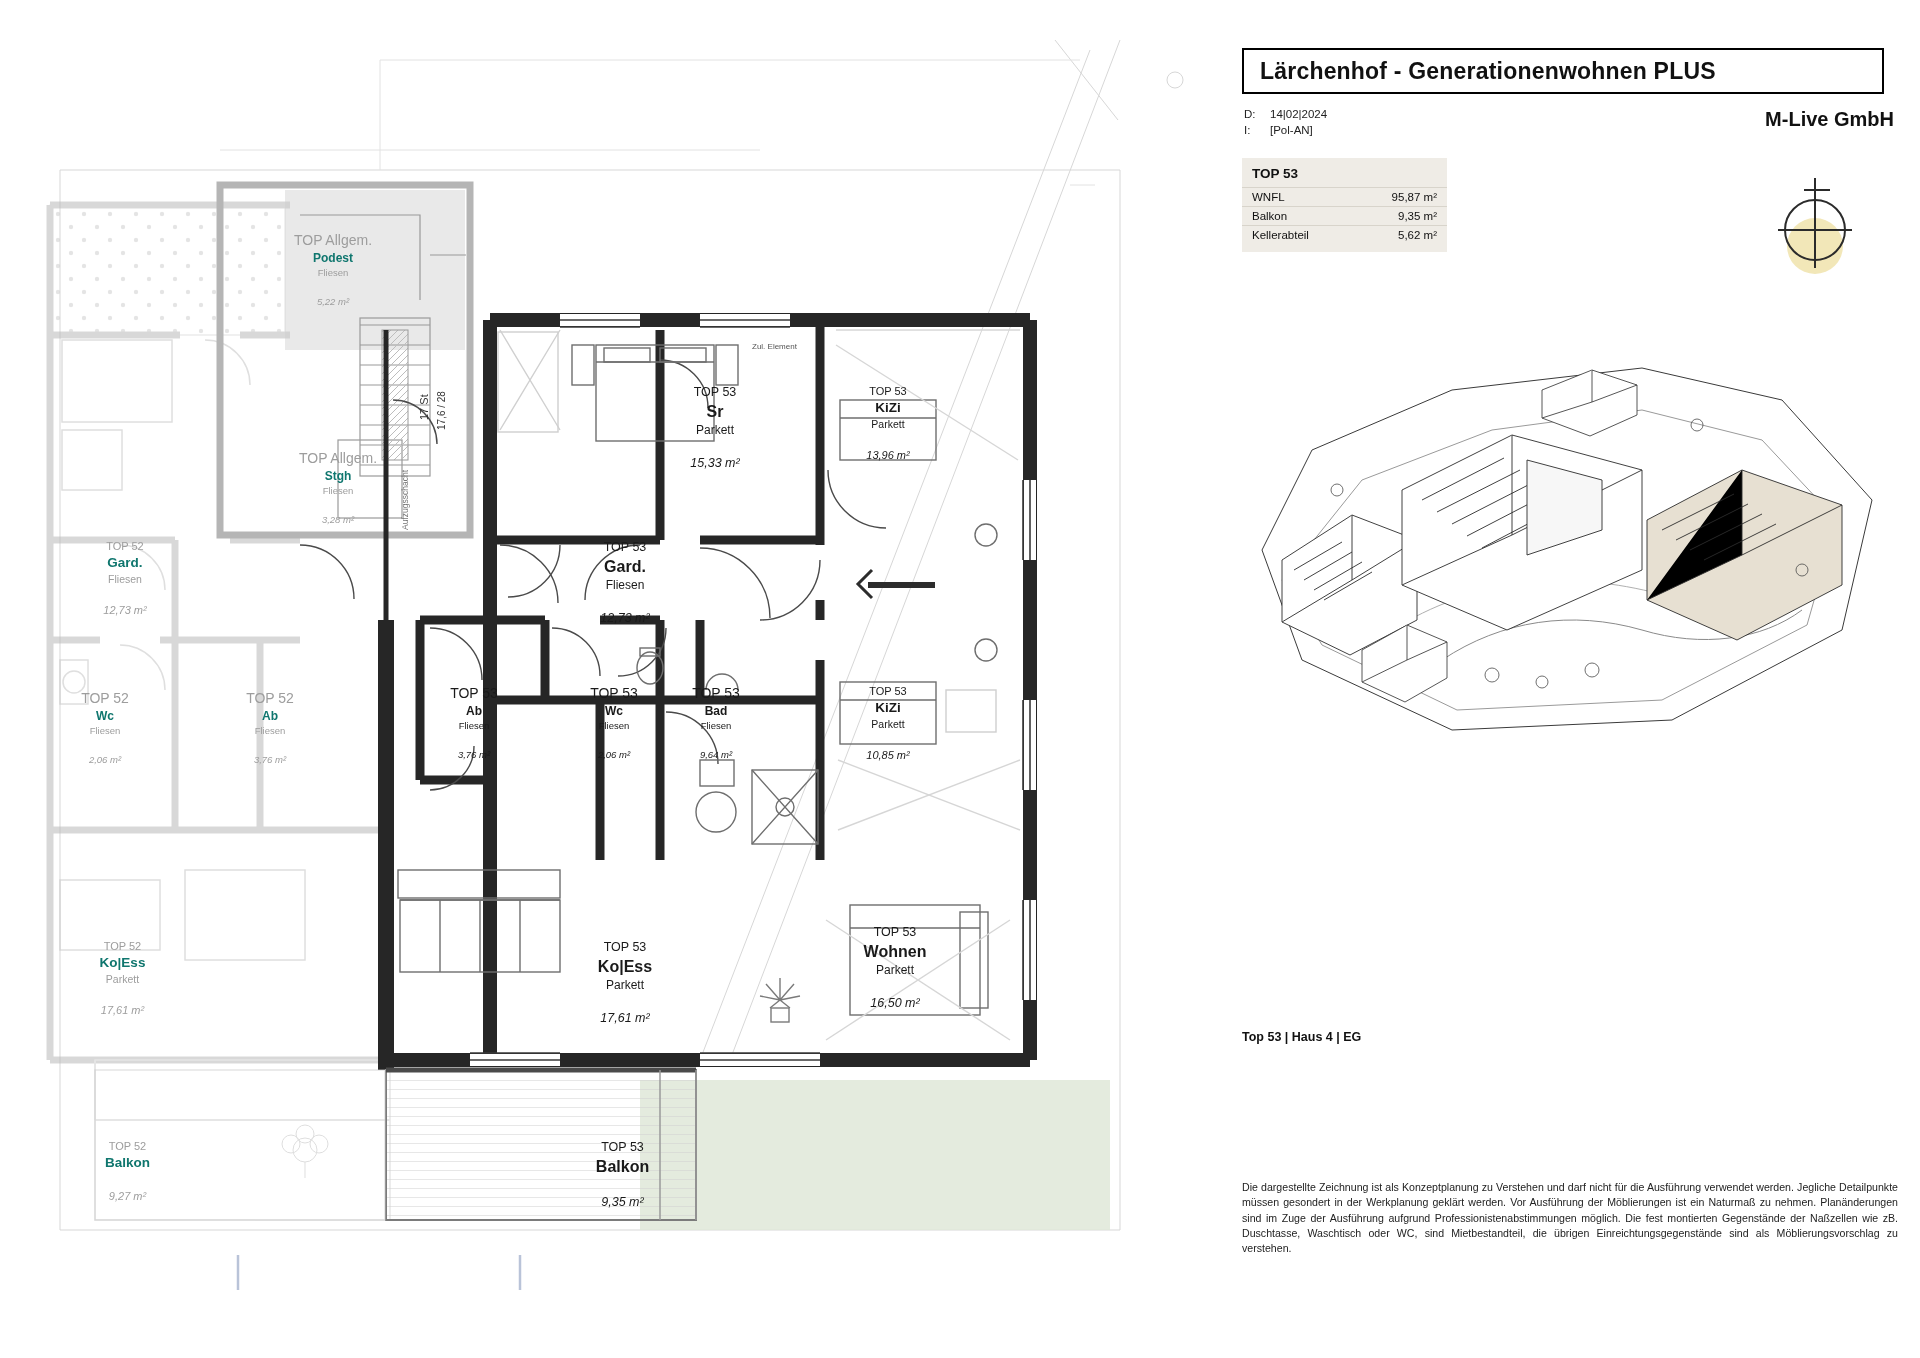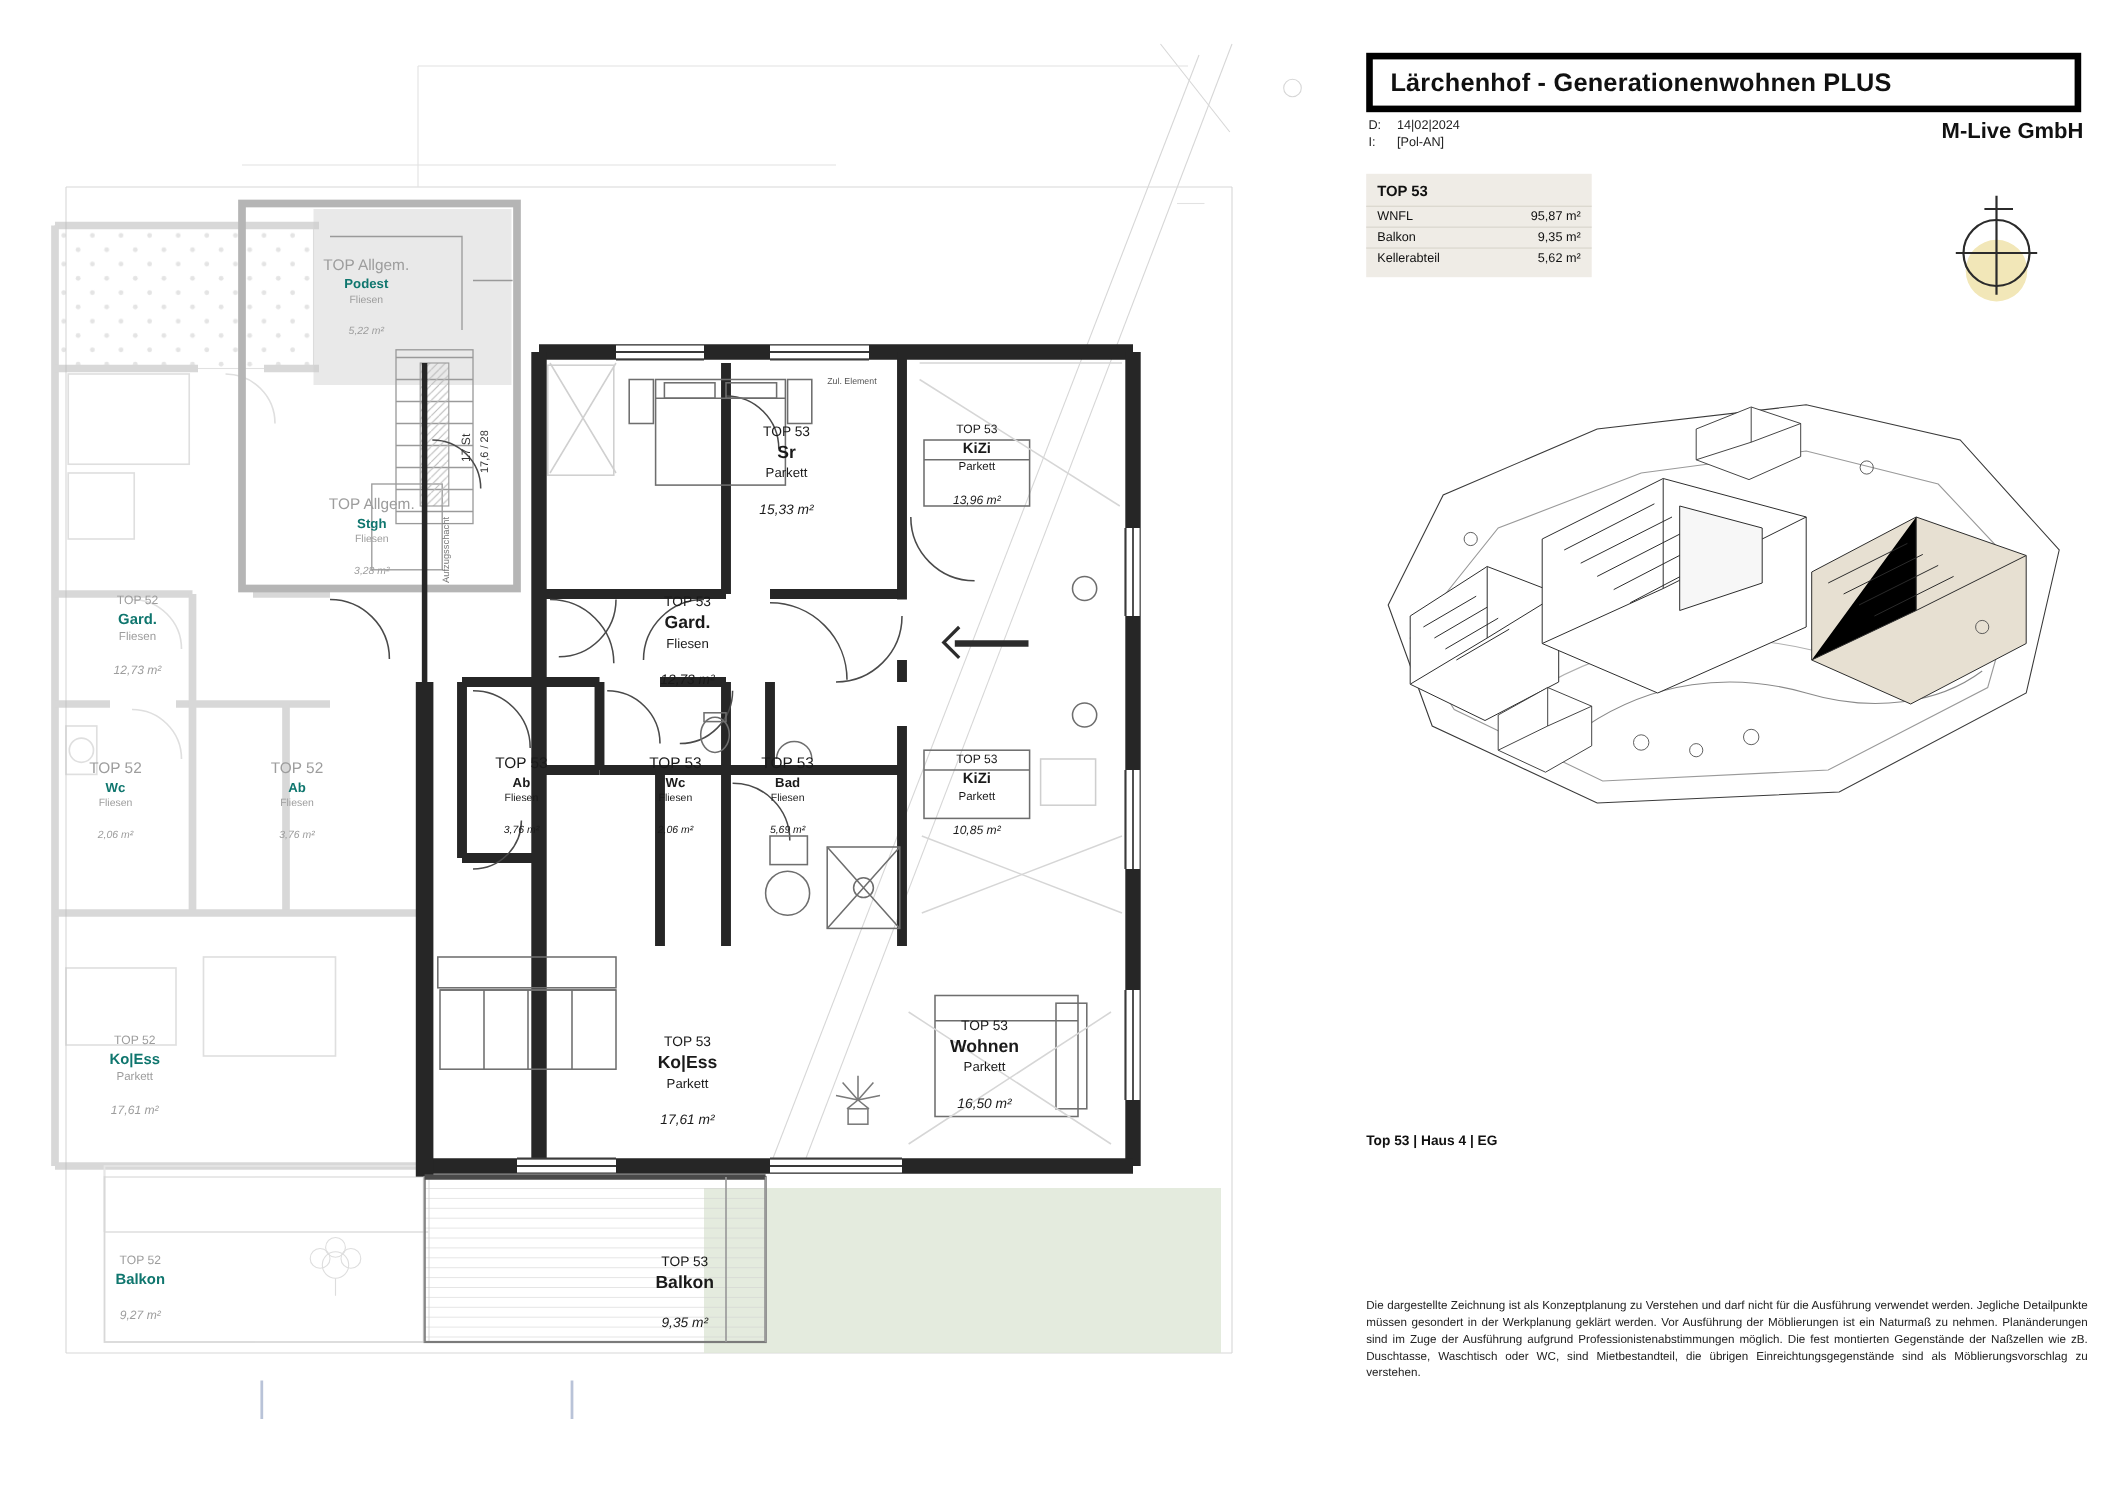--- a/index.html
+++ b/index.html
@@ -25,21 +25,21 @@
   .lbl.tiny .top{font-size:14px;}
   .lbl.tiny .nm{font-size:12px;}
   .lbl.tiny .fl{font-size:9.5px;}
   .lbl.tiny .ar{font-size:9.5px;}
 
   .stair-txt{position:absolute;font-size:11px;color:#333;transform:rotate(-90deg);transform-origin:left top;white-space:nowrap;}
   .zul{position:absolute;font-size:8px;color:#555;}
 
   
   .panel{position:absolute;left:1218px;top:0;width:700px;height:1358px;}
-  .title-box{position:absolute;left:24px;top:48px;width:638px;height:42px;border:6px solid #000000;display:flex;align-items:center;}
+  .title-box{position:absolute;left:24px;top:48px;width:638px;height:42px;border:2px solid #000000;display:flex;align-items:center;}
   .title-box span{font-size:23px;font-weight:700;letter-spacing:.2px;padding-left:16px;}
   .meta{position:absolute;left:26px;top:108px;font-size:11.5px;color:#222;}
   .meta div{display:flex;margin-bottom:4px;}
   .meta .k{width:26px;}
   .meta .v{width:auto;}
   .company{position:absolute;right:24px;top:108px;font-size:20px;font-weight:700;}
 
   .topbox{position:absolute;left:24px;top:158px;width:205px;background:#efece6;padding:6px 0 8px 0;}
   .topbox .hdr{font-size:13.5px;font-weight:700;padding:2px 10px 6px 10px;}
   .topbox .row{display:flex;justify-content:space-between;font-size:11.5px;padding:3px 10px;border-top:1px solid #d8d4cb;}
@@ -370,21 +370,21 @@
     <div class="lbl tiny" style="left:560px;top:685px;width:108px;">
       <div class="top">TOP 53</div>
       <div class="nm">Wc</div>
       <div class="fl">Fliesen</div>
       <div class="ar">2,06 m²</div>
     </div>
     <div class="lbl tiny" style="left:662px;top:685px;width:108px;">
       <div class="top">TOP 53</div>
       <div class="nm">Bad</div>
       <div class="fl">Fliesen</div>
-      <div class="ar">5,69 m²</div>
+      <div class="ar">9,64 m²</div>
     </div>
     <div class="lbl small" style="left:830px;top:685px;width:116px;">
       <div class="top">TOP 53</div>
       <div class="nm">KiZi</div>
       <div class="fl">Parkett</div>
       <div class="ar">10,85 m²</div>
     </div>
     <div class="lbl" style="left:560px;top:940px;width:130px;">
       <div class="top">TOP 53</div>
       <div class="nm">Ko|Ess</div>

